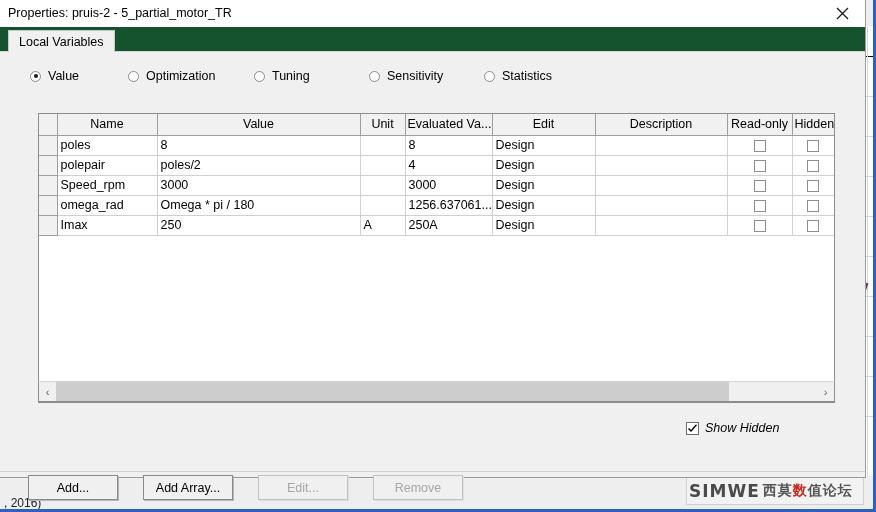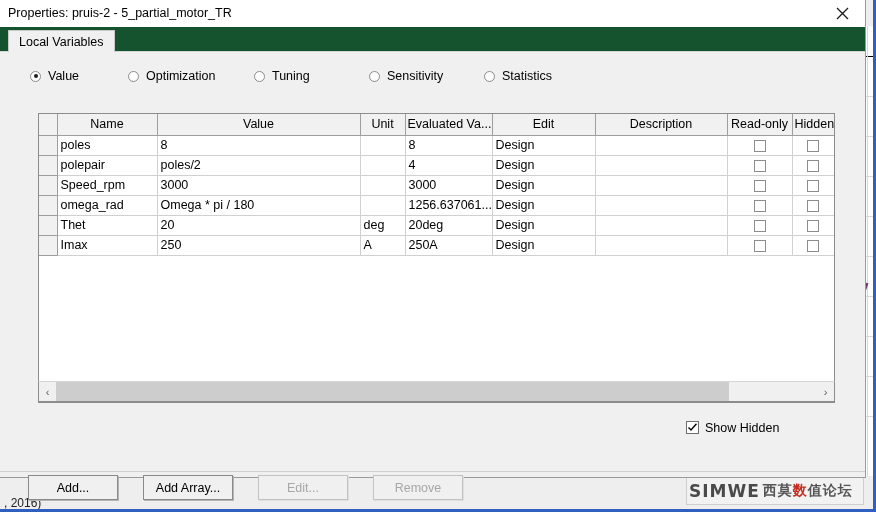--- a/index.html
+++ b/index.html
@@ -294,21 +294,23 @@
     width: 88.5%;
     background: #cdcdcd;
     cursor: pointer;
   }
 
   
   #show-hidden {
     position: absolute;
     left: 686px; top: 421px;
     display: flex;
-    cursor: pointer;
+    align-items: center;
+    cursor: pointer;
+    font-style: italic;
   }
   #show-hidden .cbx {
     width: 13px; height: 13px;
     border: 1px solid #6d6d6d;
     background: #fff;
     box-sizing: border-box;
     position: relative;
     margin-right: 6px;
     flex: 0 0 auto;
   }
@@ -496,31 +498,20 @@
           <td>Omega * pi / 180</td>
           <td></td>
           <td>1256.637061...</td>
           <td>Design</td>
           <td></td>
           <td class="center"><span class="cb"></span></td>
           <td class="center"><span class="cb"></span></td>
         </tr>
         <tr>
           <td class="rowhead"></td>
-          <td>Thet</td>
-          <td>20</td>
-          <td>deg</td>
-          <td>20deg</td>
-          <td>Design</td>
-          <td></td>
-          <td class="center"><span class="cb"></span></td>
-          <td class="center"><span class="cb"></span></td>
-        </tr>
-        <tr>
-          <td class="rowhead"></td>
           <td>Imax</td>
           <td>250</td>
           <td>A</td>
           <td>250A</td>
           <td>Design</td>
           <td></td>
           <td class="center"><span class="cb"></span></td>
           <td class="center"><span class="cb"></span></td>
         </tr>
       </tbody>

